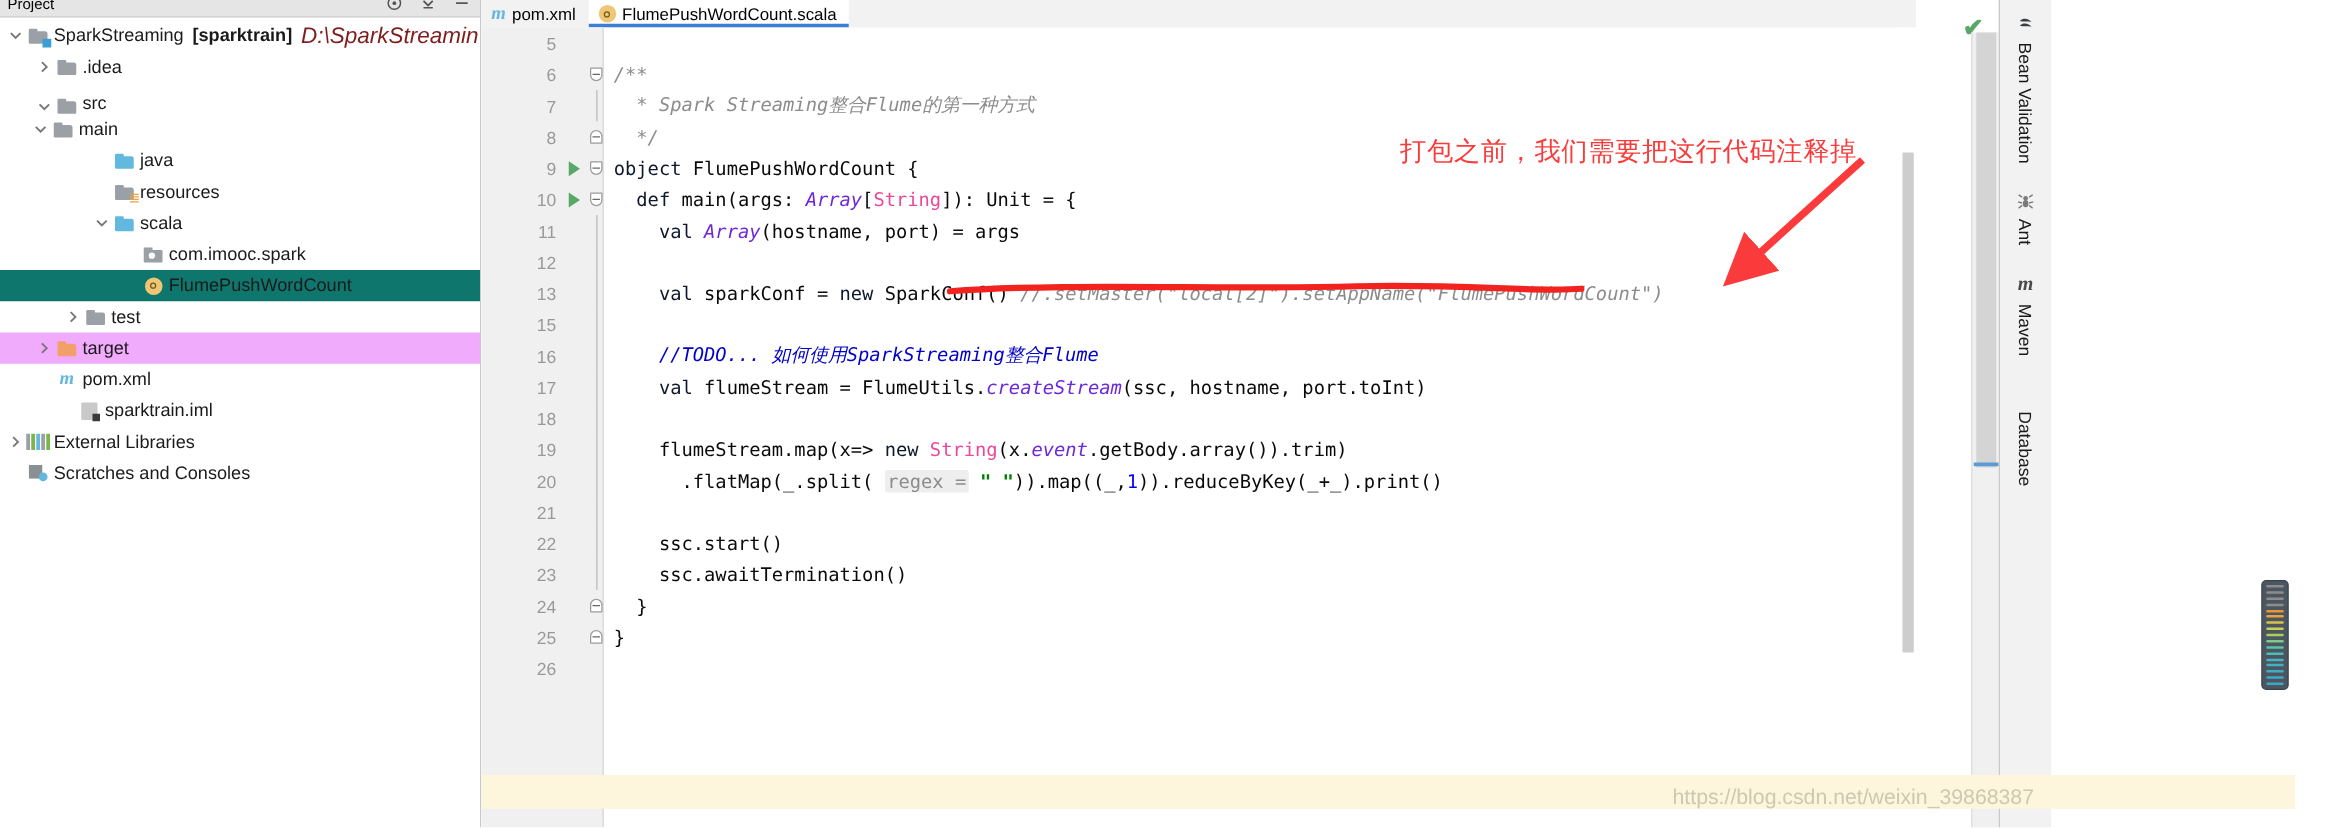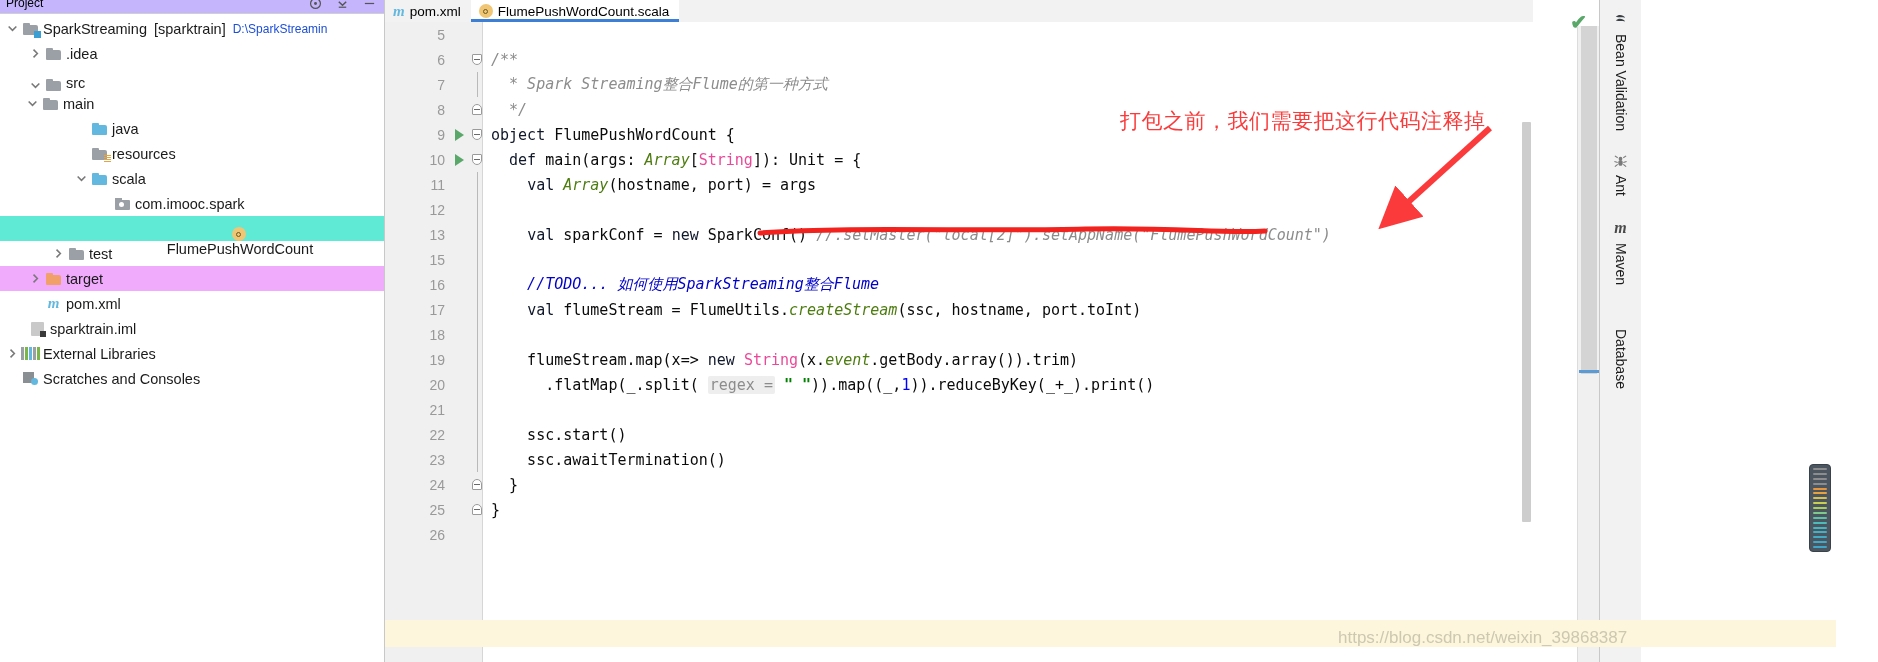--- a/index.html
+++ b/index.html
@@ -22,21 +22,21 @@
     width: 385px;
     height: 662px;
     background: #ffffff;
     position: relative;
     flex: none;
     overflow: hidden;
     border-right: 1px solid #c8c8c8;
   }
   #project-toolbar {
     height: 14px;
-    background: #c4b5fd;
+    background: #e5e5e5;
     border-bottom: 1px solid #d0d0d0;
     position: relative;
     display: flex;
     align-items: center;
     padding-left: 6px;
     overflow: hidden;
   }
   .tb-title {
     font-size: 12px; color: #000; line-height: 12px;
     position: relative; top: -4px;
@@ -45,31 +45,31 @@
   .tb-ic { width: 13px; height: 13px; color: #555; }
 
   .tree { padding-top: 2px; font-size: 14.5px; color: #000; }
   .node {
     height: 25px;
     display: flex;
     align-items: center;
     white-space: nowrap;
     padding-left: 4px;
   }
-  .node.selected { background: #5eead4; flex-direction: column; }
+  .node.selected { background: #0f766e; }
   .node.highlight-yellow { background: #f0abfc; }
   .arrow {
     width: 17px; flex: none; display: flex; align-items: center; justify-content: center;
     color: #787878; font-size: 12px;
   }
   .arrow.blank { visibility: hidden; }
   .ico { width: 19px; flex: none; display: flex; align-items: center; justify-content: center; margin-right: 3px; }
   .lbl { font-size: 14.5px; color: #1a1a1a; }
-  .lbl.bold { font-weight: normal; text-align: right; }
-  .lbl.path { color: #1d4ed8; margin-left: 7px; font-size: 12px; }
+  .lbl.bold { font-weight: bold; text-align: right; }
+  .lbl.path { color: #7f1d1d; margin-left: 7px; font-size: 18px; font-style: italic; }
 
   
   .folder { width: 15px; height: 12px; position: relative; }
   .folder:before {
     content:""; position:absolute; left:0; top:2px; width:15px; height:10px;
     background: var(--fc, #9aa0a6); border-radius: 1px 2px 1px 1px;
   }
   .folder:after {
     content:""; position:absolute; left:0; top:0px; width:7px; height:3px;
     background: var(--fc, #9aa0a6); border-radius:1px 1px 0 0;
@@ -176,21 +176,21 @@
   .fold-box.top { border-radius: 1px 1px 5px 5px; }
   .fold-box.bot { border-radius: 5px 5px 1px 1px; }
   .fold-box i { width:6px;height:1px;background:#6a6a6a; display:block; }
   .fold-line { width:1px;height:25px;background:#b9b9b9; }
   .code-txt { padding-left: 6px; color: #0a0a0a; }
 
   .kw  { color: #0f172a; font-weight: normal; }
   .typ { color: #ec4899; }
   .cmt { color: #8c8c8c; font-style: italic; }
   .todo{ color: #0000c8; font-style: italic; font-weight: normal; }
-  .itl { color: #4d7c0f; font-style: italic; }
+  .itl { color: #6d28d9; font-style: italic; }
   .num { color: #0000ff; }
   .str { color: #008000; font-weight: bold; }
   .hintbg { background:#eeeeee; color:#8c8c8c; border-radius:2px; padding:0 2px; font-style:normal;}
 
   .line-bg-yellow { position:absolute; left:0; right:0; top:0; bottom:0; background:#fdf6dd; z-index:-1; }
 
   
   #annot { position:absolute; inset:0; pointer-events:none; }
   #annot-text {
     position: absolute;
@@ -449,21 +449,21 @@
           <span class="arrow blank">
             <svg viewBox="0 0 10 10" width="11" height="11">
               <path d="M3.2 1.5 L6.7 5 L3.2 8.5" fill="none" stroke="#787878" stroke-width="1.4"></path>
             </svg>
           </span>
           <span class="ico">
             <span class="mvn-m">m</span>
           </span>
           <span class="lbl">pom.xml</span>
         </div>
-        <div class="node" style="padding-left: 11px;">
+        <div class="node" style="padding-left: 45px;">
           <span class="arrow blank">
             <svg viewBox="0 0 10 10" width="11" height="11">
               <path d="M3.2 1.5 L6.7 5 L3.2 8.5" fill="none" stroke="#787878" stroke-width="1.4"></path>
             </svg>
           </span>
           <span class="ico">
             <span class="iml-ico"></span>
           </span>
           <span class="lbl">sparktrain.iml</span>
         </div>

